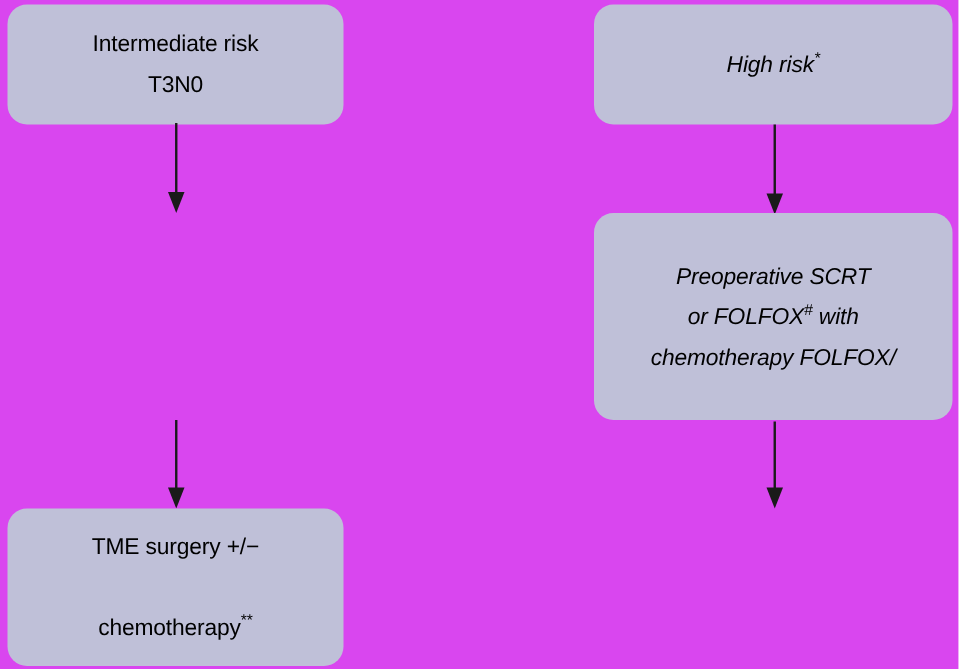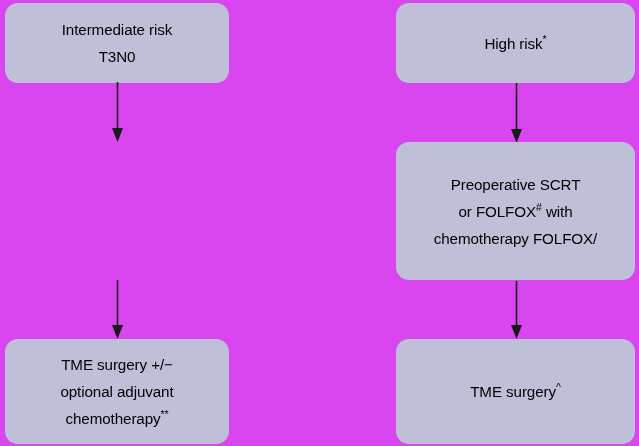--- a/index.html
+++ b/index.html
@@ -37,21 +37,21 @@
     white-space: pre-line;
     padding: 0 6px;
   }
   .sup {
     font-size: 10.5px;
     vertical-align: super;
     line-height: 0;
   }
   
   .col-left  { left: 5px;   width: 224px; }
-  .col-right { left: 396px; width: 239px; }
+  .col-right { left: 396px; width: 239px; font-style: italic; }
 
   .row-1 { top: 3px;   height: 80px; }
   .row-2 { top: 142px; height: 138px; }
   .row-3 { top: 339px; height: 105px; justify-content: center; }
 
   
   .connector {
     position: absolute;
     overflow: visible;
   }
@@ -78,38 +78,35 @@
     <polygon class="head" points="2,46 13,46 7.5,60"></polygon>
   </svg>
 
 
   <svg class="connector" style="left:110px; top:280px;" width="16" height="61">
     <line class="stem" x1="7.5" y1="0" x2="7.5" y2="48"></line>
     <polygon class="head" points="2,45 13,45 7.5,59"></polygon>
   </svg>
 
   <div class="node col-left row-3">
-    <span class="node-label"><span>TME surgery +/−</span><br><span>optional adjuvant</span><br><span>chemotherapy</span><span class="sup">**</span></span>
+    <span class="node-label"><span>TME surgery +/−</span><br><br><span>chemotherapy</span><span class="sup">**</span></span>
   </div>
 
   <div class="node col-right row-1">
     <span class="node-label"><span>High risk</span><span class="sup">*</span></span>
   </div>
 
   <svg class="connector" style="left:509px; top:83px;" width="16" height="61">
     <line class="stem" x1="7.5" y1="0" x2="7.5" y2="49"></line>
     <polygon class="head" points="2,46 13,46 7.5,60"></polygon>
   </svg>
 
   <div class="node col-right row-2">
     <span class="node-label"><span>Preoperative SCRT</span><br><span>or FOLFOX</span><span class="sup">#</span><span> with</span><br><span>chemotherapy FOLFOX/</span><br></span>
   </div>
 
   <svg class="connector" style="left:509px; top:281px;" width="16" height="60">
     <line class="stem" x1="7.5" y1="0" x2="7.5" y2="47"></line>
     <polygon class="head" points="2,44 13,44 7.5,58"></polygon>
   </svg>
 
-  <div class="node col-right row-3">
-    <span class="node-label"><span>TME surgery</span><span class="sup">^</span></span>
-  </div>
 
 </div>
 
 </body></html>

